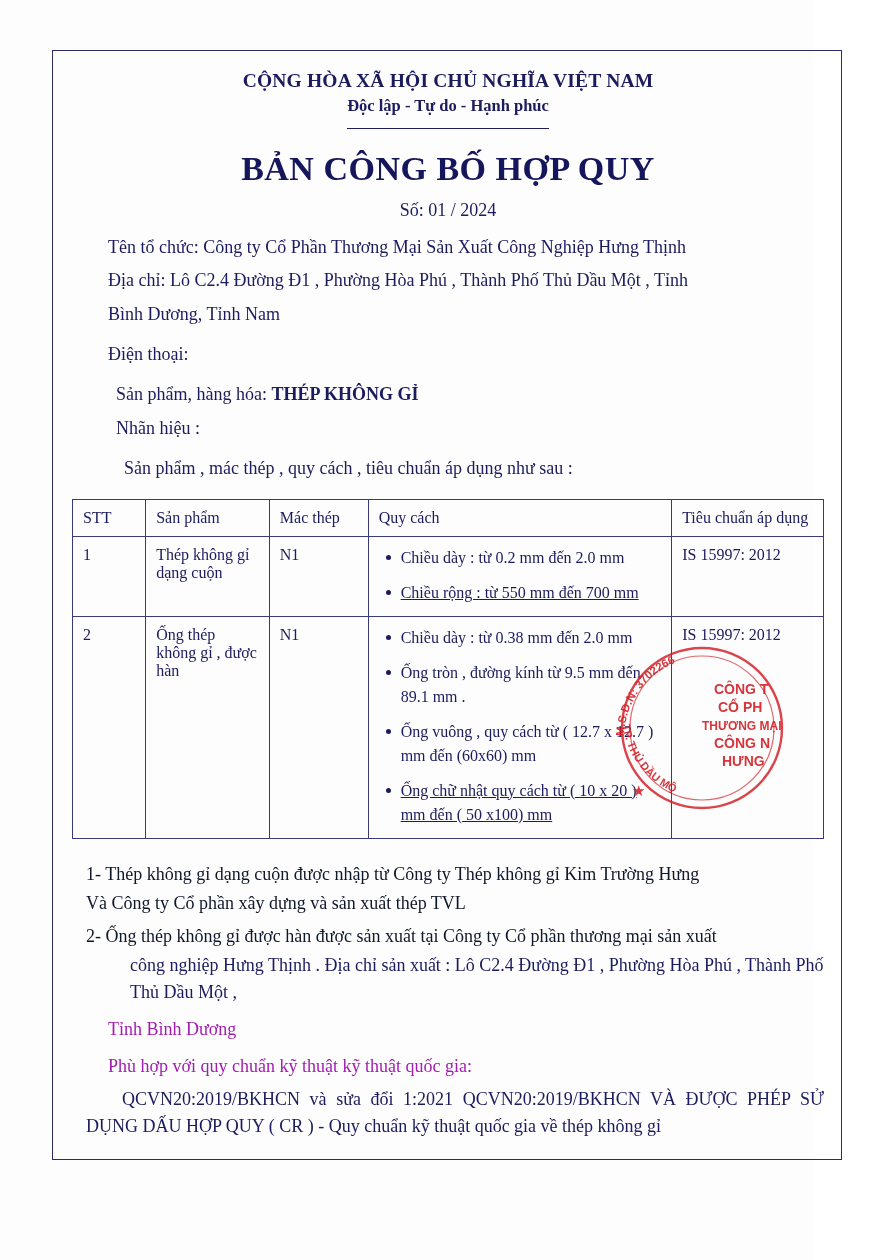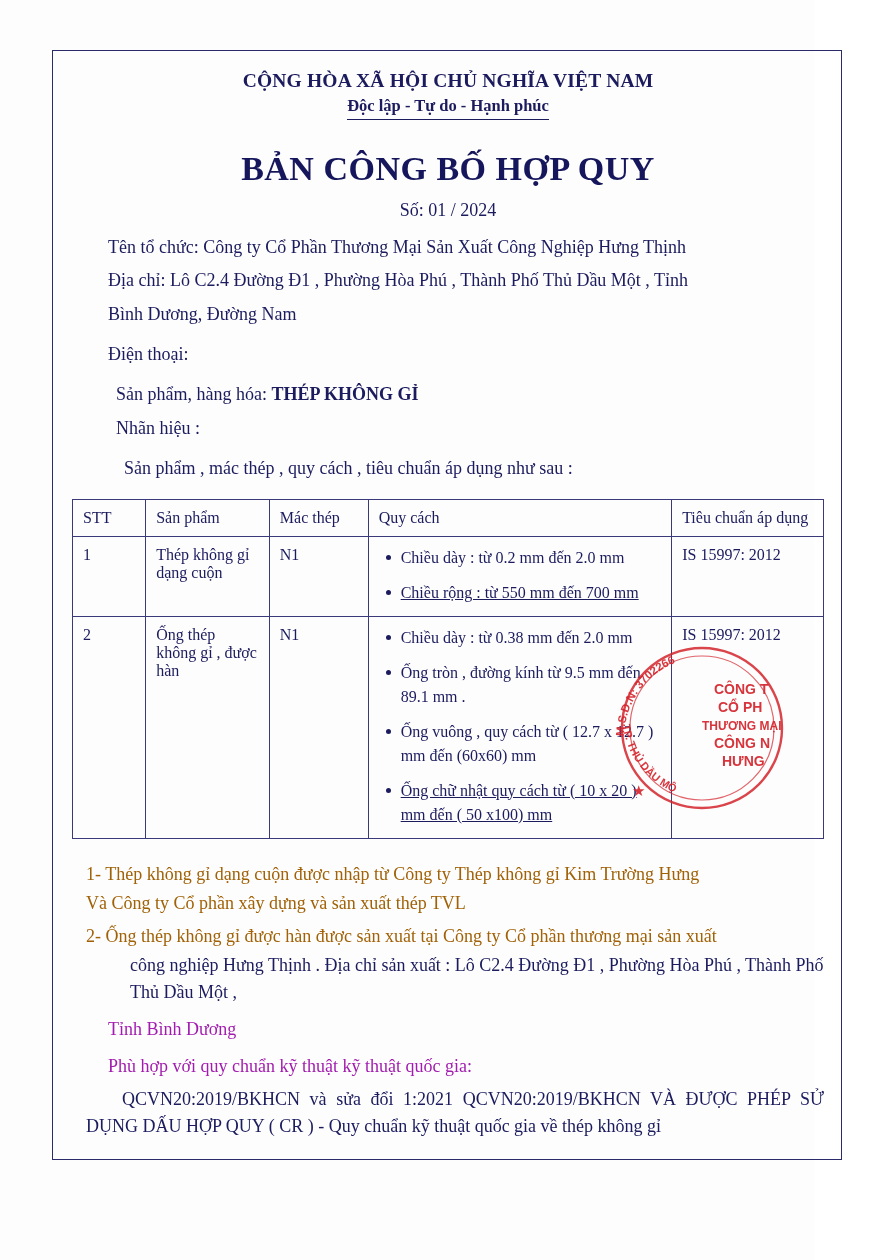--- a/index.html
+++ b/index.html
@@ -47,21 +47,21 @@
   }
   .national-sub {
     text-align: center;
     font-weight: bold;
     font-size: 16.5px;
     color: #1b1b5e;
     margin-top: 4px;
   }
   .national-sub span {
     border-bottom: 1.3px solid #1b1b5e;
-    padding-bottom: 4px;
+    padding-bottom: 13px;
   }
   .main-title {
     text-align: center;
     font-weight: bold;
     font-size: 34px;
     color: #16165c;
     margin-top: 34px;
     letter-spacing: 0.5px;
   }
   .doc-number {
@@ -126,21 +126,21 @@
     height: 5px;
     background: #1b1b5e;
     border-radius: 50%;
   }
   .notes {
     margin-top: 22px;
   }
   .note-item {
     font-size: 18px;
     line-height: 1.5;
-    color: #a16207;
+    color: #0f172a;
     padding-left: 36px;
     text-indent: -22px;
     margin-bottom: 2px;
   }
   .note-sub {
     font-size: 18px;
     line-height: 1.5;
     color: #1b1b5e;
     padding-left: 58px;
   }
@@ -178,21 +178,21 @@
   <div class="content">
 
     <div class="national-title">CỘNG HÒA XÃ HỘI CHỦ NGHĨA VIỆT NAM</div>
     <div class="national-sub"><span>Độc lập - Tự do - Hạnh phúc</span></div>
 
     <div class="main-title">BẢN CÔNG BỐ HỢP QUY</div>
     <div class="doc-number">Số: 01 / 2024</div>
 
     <div class="para indent1">Tên tổ chức: Công ty Cổ Phần Thương Mại Sản Xuất Công Nghiệp Hưng Thịnh</div>
     <div class="para indent1 tight">Địa chỉ: Lô C2.4 Đường Đ1 , Phường Hòa Phú , Thành Phố Thủ Dầu Một , Tỉnh</div>
-    <div class="para tight" style="padding-left:36px">Bình Dương, Đường Nam</div>
+    <div class="para tight" style="padding-left:36px">Bình Dương, Tỉnh Nam</div>
     <div class="para indent1">Điện thoại:</div>
 
     <div class="para indent2">
       <span>Sản phẩm, hàng hóa:</span>
       <span class="bold">THÉP KHÔNG GỈ</span>
     </div>
     <div class="para indent2 tight">Nhãn hiệu :</div>
     <div class="para indent3">Sản phẩm , mác thép , quy cách , tiêu chuẩn áp dụng như sau :</div>
 
     <table class="spec">

